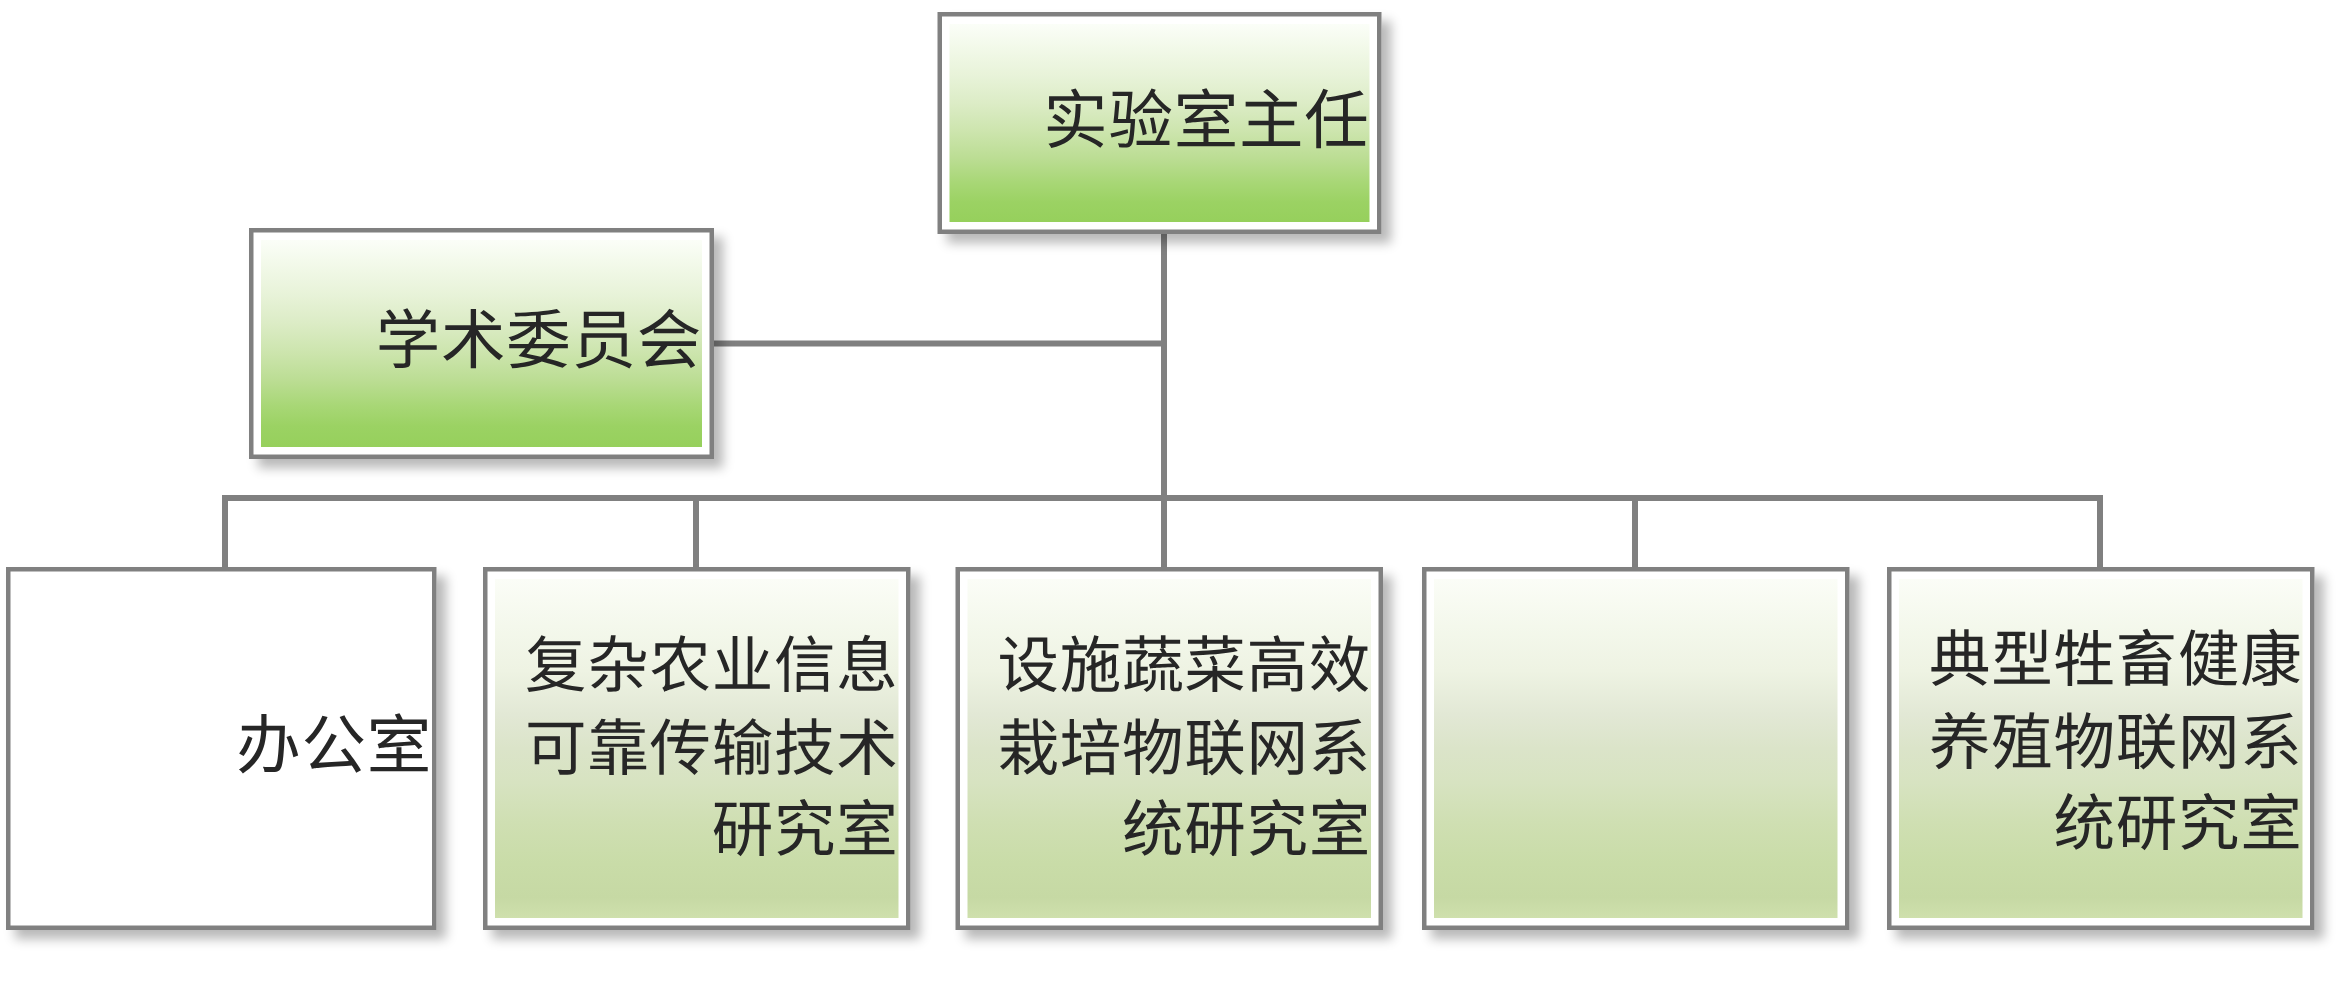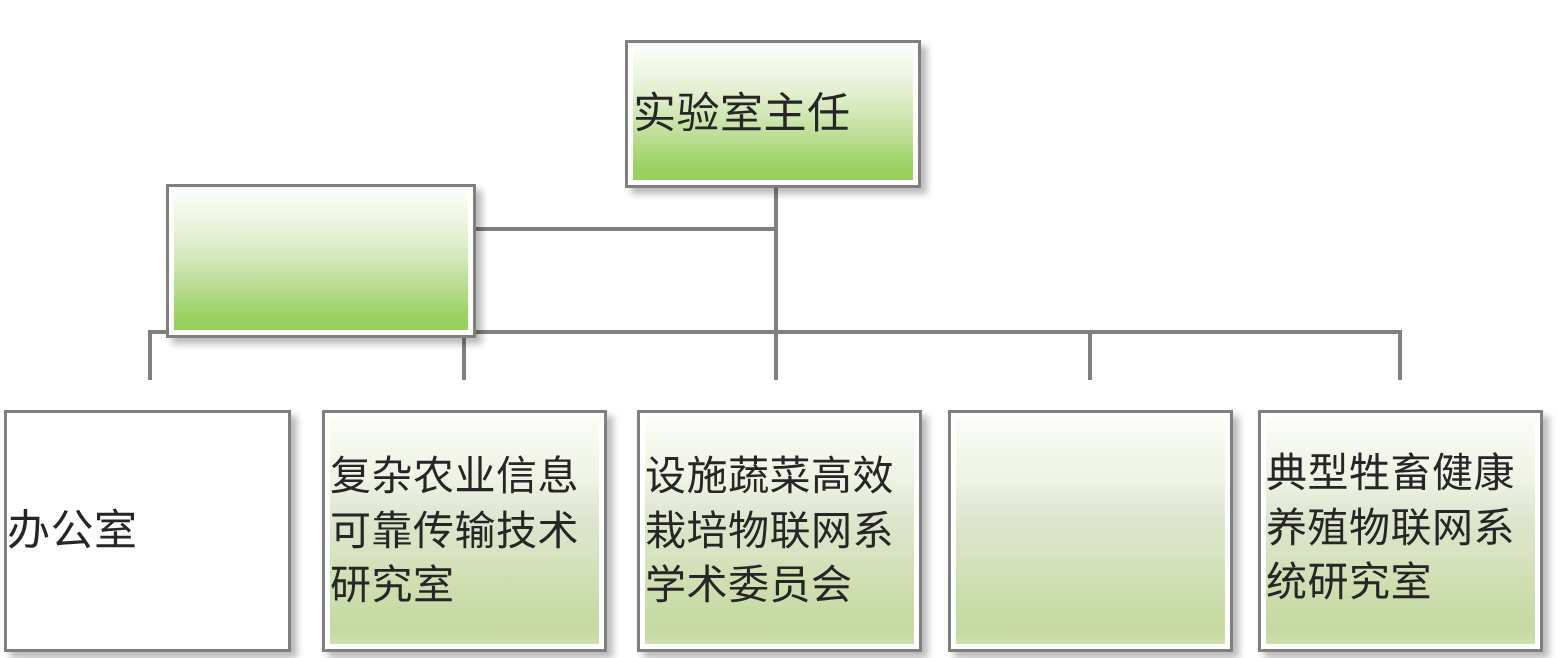--- a/index.html
+++ b/index.html
@@ -31,23 +31,22 @@
   
   .node {
     position: absolute;
     box-sizing: border-box;
     border: 3px solid #808080;
     background: #ffffff;
     box-shadow: 6px 6px 7px rgba(0, 0, 0, 0.28);
     display: flex;
     align-items: center;
     justify-content: center;
-    text-align: left;
+    text-align: right;
     color: #262626;
-    margin-top: 32px;
   }
 
   .node .node-label {
     display: block;
     width: 100%;
     white-space: pre-line;
     line-height: 1.28;
     letter-spacing: 0.5px;
   }
 
@@ -139,38 +138,39 @@
   <div class="line line-v" style="left:1088px; top:330px; height:50px;"></div>
   <div class="line line-v" style="left:1398px; top:330px; height:50px;"></div>
 
   <div class="node gradient" id="node-director">
     <span class="plate plate-strong"></span>
     <span class="node-label">实验室主任</span>
   </div>
 
   <div class="node gradient" id="node-committee">
     <span class="plate plate-strong"></span>
+    <span class="node-label">学术委员会</span>
   </div>
 
   <div class="node" id="node-office">
     <span class="node-label">办公室</span>
   </div>
 
   <div class="node gradient node-lab" id="node-lab-0">
     <span class="plate plate-soft"></span>
     <span class="node-label">复杂农业信息
 可靠传输技术
 研究室</span>
   </div>
 
   <div class="node gradient node-lab" id="node-lab-1">
     <span class="plate plate-soft"></span>
     <span class="node-label">设施蔬菜高效
 栽培物联网系
-学术委员会</span>
+统研究室</span>
   </div>
 
   <div class="node gradient node-lab" id="node-lab-2">
     <span class="plate plate-soft"></span>
   </div>
 
   <div class="node gradient node-lab" id="node-lab-3">
     <span class="plate plate-soft"></span>
     <span class="node-label">典型牲畜健康
 养殖物联网系

